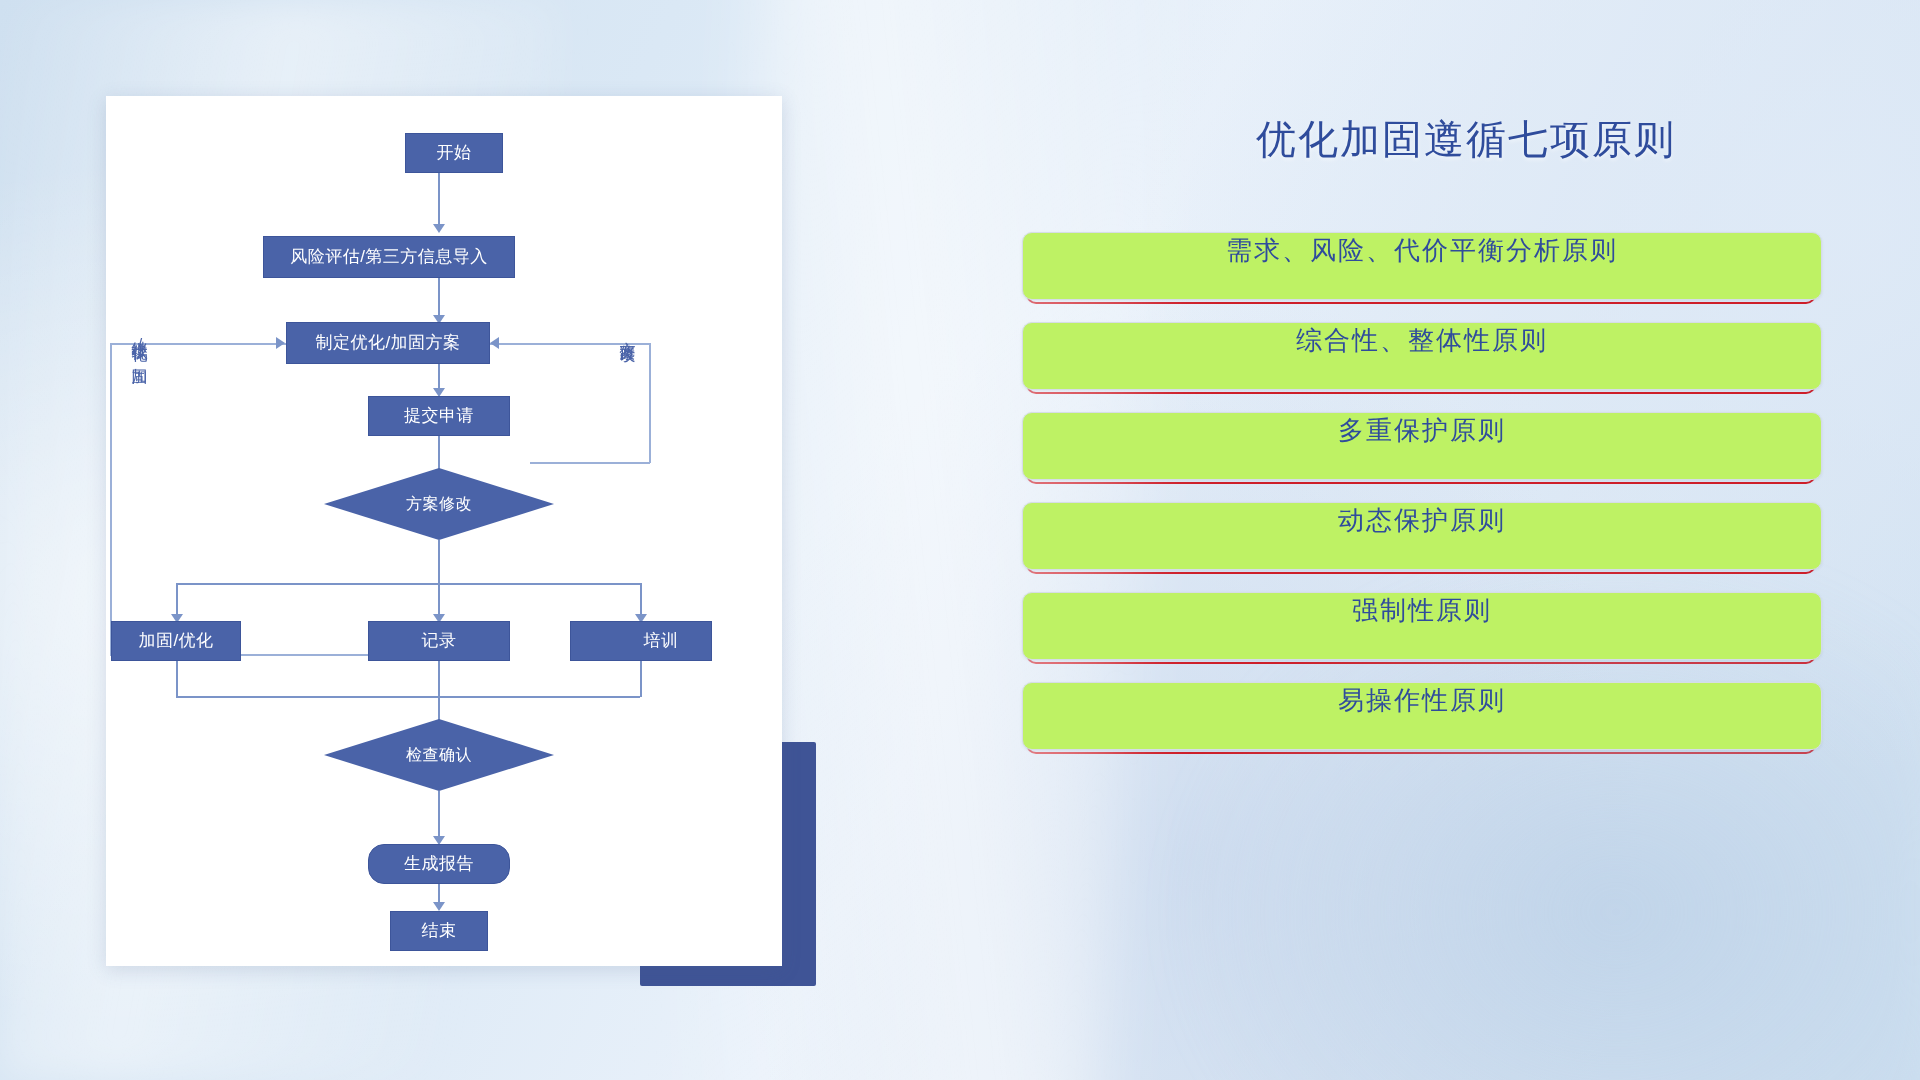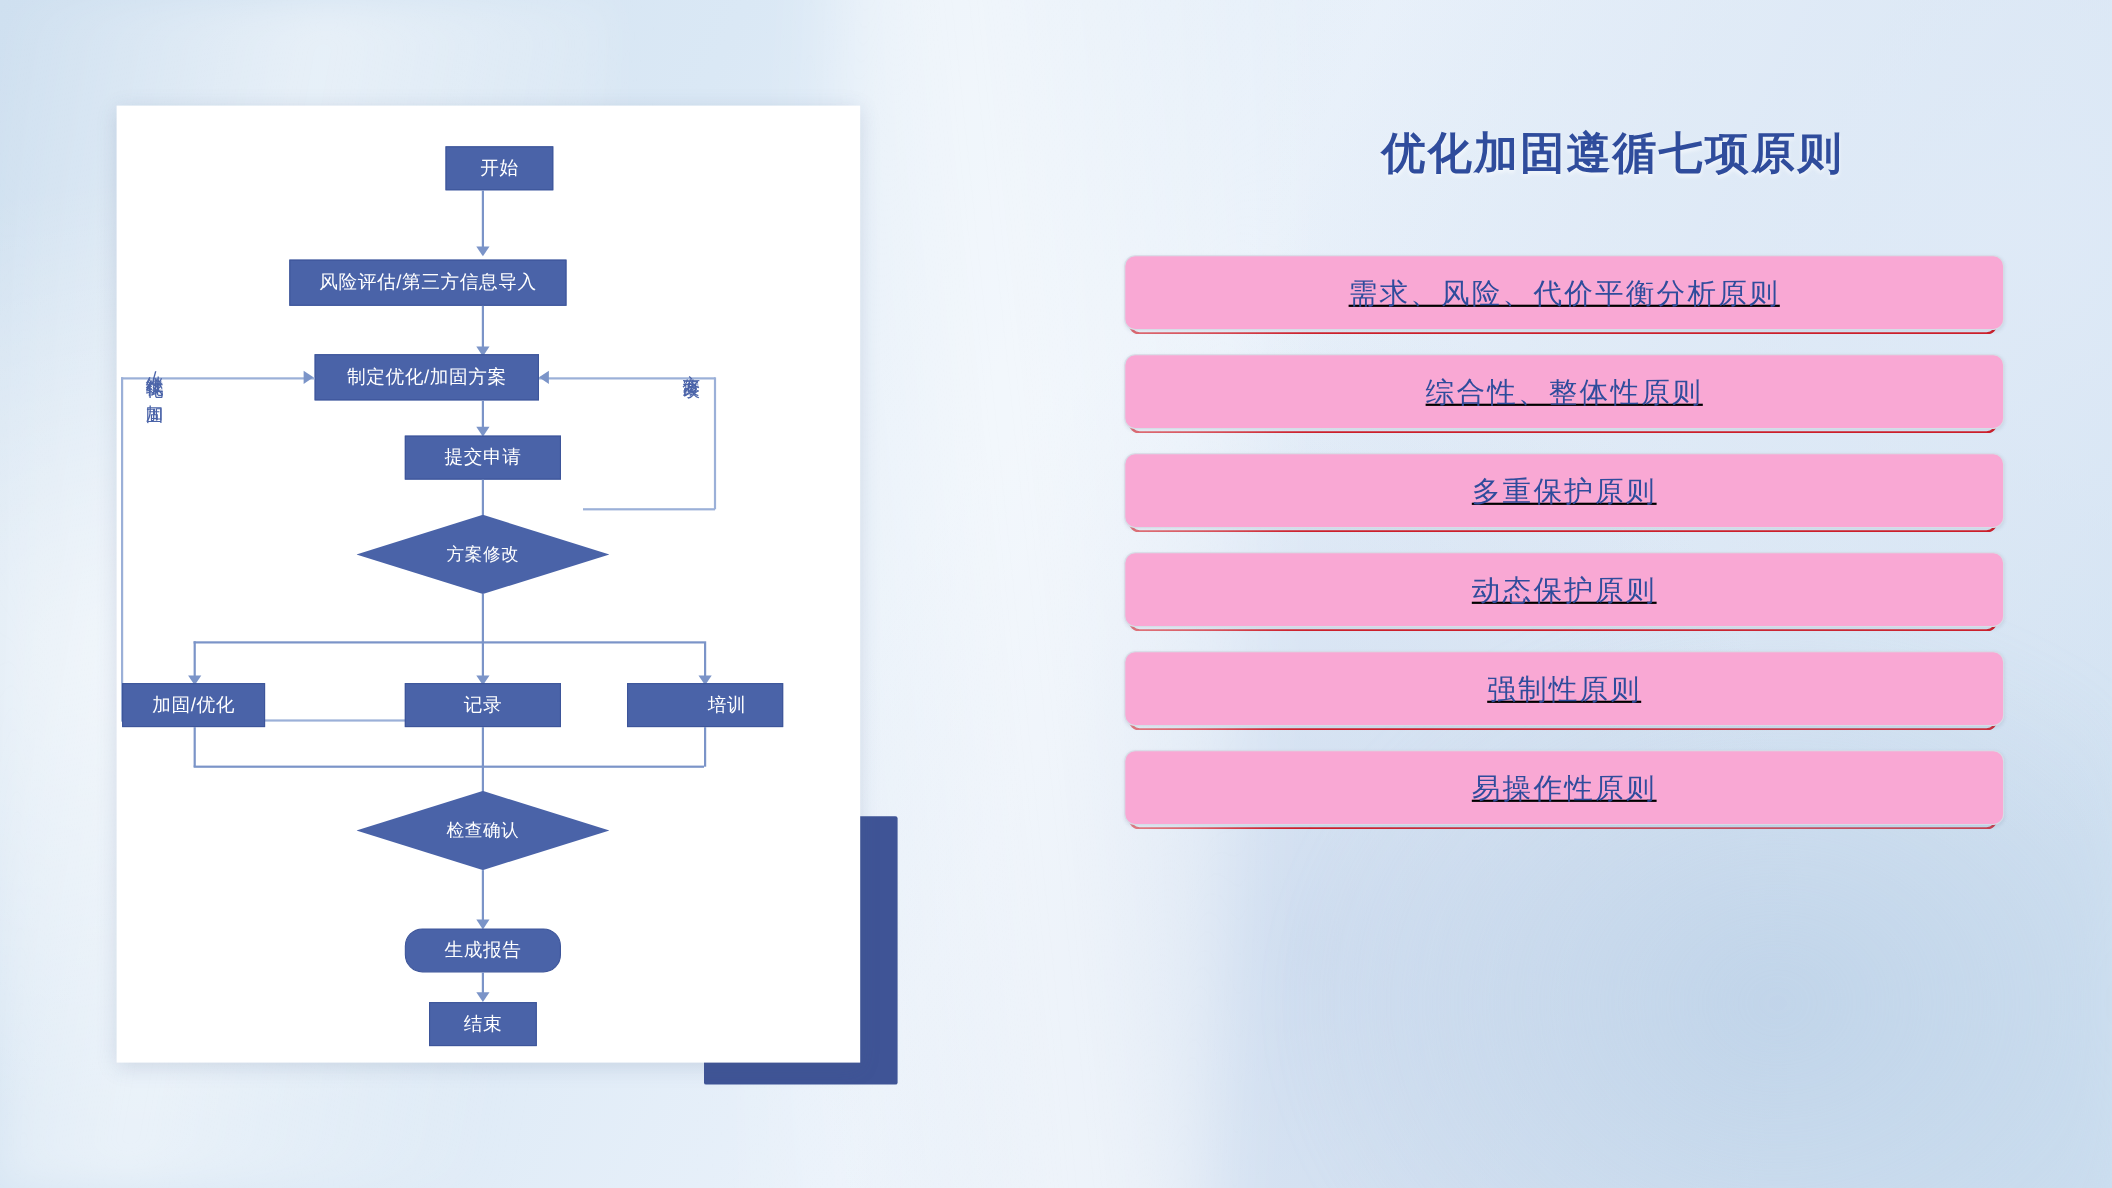--- a/index.html
+++ b/index.html
@@ -121,42 +121,41 @@
     line-height: 1.15;
   }
 
   
   .right-title {
     position: absolute;
     left: 1156px; top: 112px;
     width: 620px;
     text-align: center;
     font-size: 40px;
-    font-weight: bold;
+    font-weight: normal;
     color: #2f4c9c;
     letter-spacing: 2px;
     text-shadow: 0 2px 4px rgba(255,255,255,0.6);
   }
   .pill-list {
     position: absolute;
     left: 1022px; top: 232px;
     width: 800px;
   }
   .pill {
     position: relative;
     height: 68px;
     margin-bottom: 22px;
-    background: #f9a8d4;
+    background: #bef264;
     border-radius: 10px;
     border: 1px solid #d6dde6;
     box-shadow: 0 1px 3px rgba(60,80,120,0.10);
     display: flex;
-    align-items: center;
+    align-items: flex-start;
     justify-content: center;
-    text-decoration: underline;
   }
   .pill::before {
     content: "";
     position: absolute;
     left: 3px; right: 5px;
     bottom: -5px;
     height: 12px;
     border-radius: 0 0 10px 10px;
     border-bottom: 2px solid #cf1f2a;
     border-left: 2px solid #cf1f2a;

